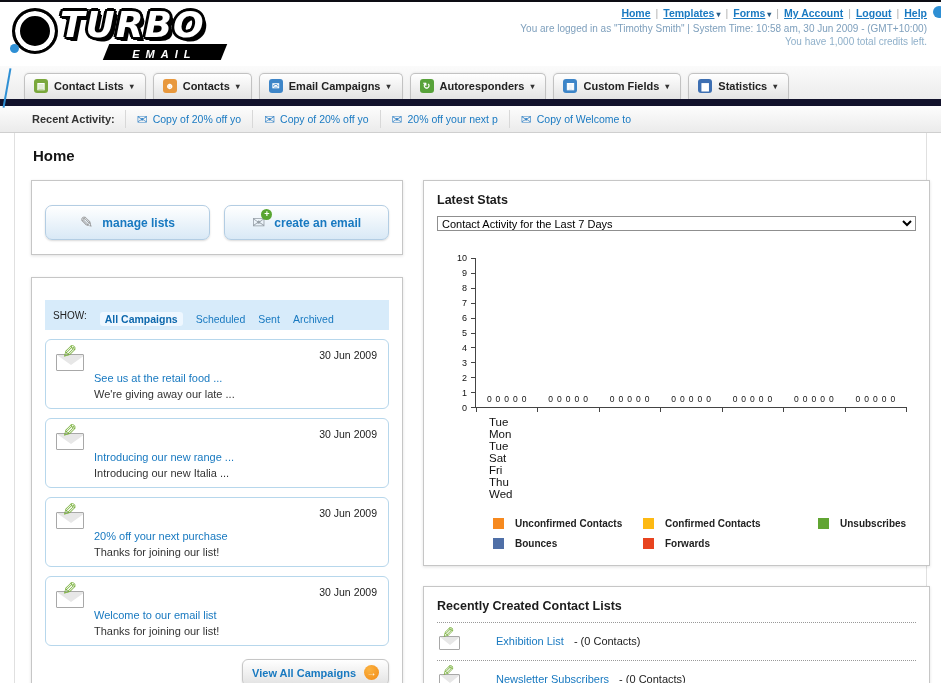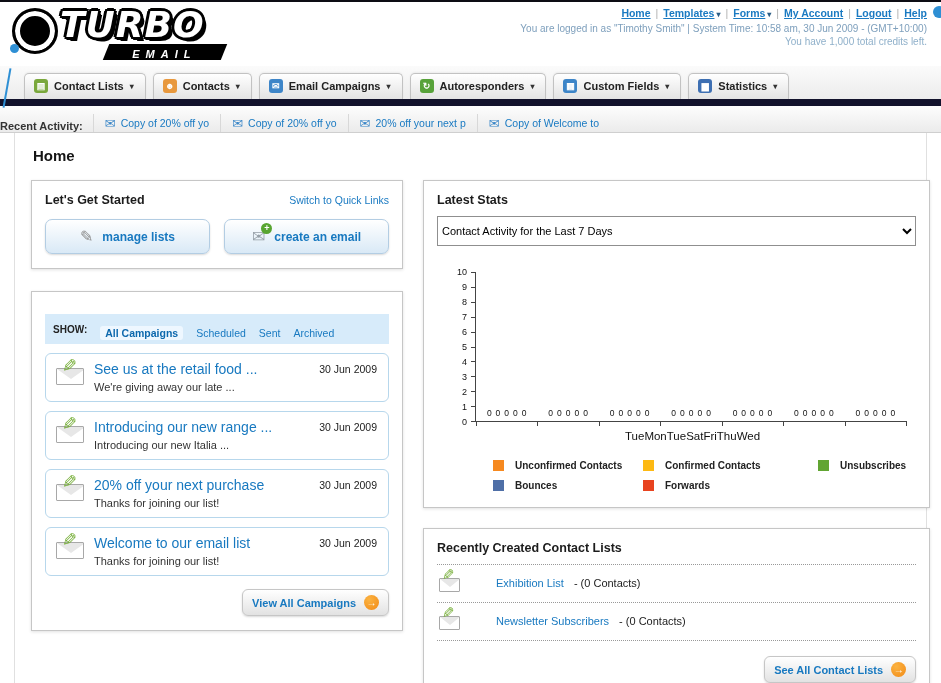--- a/index.html
+++ b/index.html
@@ -33,21 +33,21 @@
   .tab { display:inline-flex; align-items:center; gap:6px; margin-right:7px; padding:5px 11px 6px 9px;
     border:1px solid #c2c2c2; border-bottom:none; border-radius:5px 5px 0 0;
     background:linear-gradient(#ffffff,#e3e3e3); font-size:11px; font-weight:bold; color:#222; cursor:pointer;
     box-shadow:0 -1px 2px rgba(0,0,0,0.05); }
   .tab-icon { width:14px; height:14px; border-radius:3px; color:#fff; font-size:9px; line-height:14px; text-align:center; }
   .tab .arr { font-size:8px; color:#333; }
   .dark-bar { height:7px; background:#12122c; }
 
   
   .activity-bar { height:27px; background:linear-gradient(#fdfdfd,#ebebeb); border-bottom:1px solid #cfcfcf;
-    display:flex; align-items:flex-end; padding-left:0; font-size:11px; }
+    display:flex; align-items:center; padding-left:32px; font-size:11px; }
   .activity-label { color:#333; font-weight:bold; margin-right:10px; }
   .activity-item { display:flex; align-items:center; gap:5px; padding:0 11px; border-left:1px solid #d8d8d8; height:18px; }
   .activity-item .env-glyph { color:#3b87c8; font-size:13px; }
   .activity-item a { color:#1a7ac2; font-size:10.5px; text-decoration:none; white-space:nowrap; max-width:103px; overflow:hidden; cursor:pointer; }
 
   
   .main-frame { margin:0 14px; border:1px solid #e0e0e0; border-top:none; background:#fff; padding:10px 16px 22px; min-height:532px; }
   h1.page-title { font-size:15px; color:#151515; margin:4px 0 16px 2px; }
   .columns { display:flex; gap:20px; align-items:flex-start; }
   .col-left { width:372px; flex:none; }
@@ -66,51 +66,51 @@
     box-shadow:inset 0 1px 0 #fff, 0 1px 2px rgba(0,0,0,0.15); }
   .pencil-glyph { color:#8b8b8b; font-size:16px; font-weight:normal; }
   .env-plus { position:relative; display:inline-block; }
   .env-plus .env-glyph { color:#97a0a8; font-size:16px; font-weight:normal; }
   .plus-badge { position:absolute; right:-7px; top:-4px; width:11px; height:11px; border-radius:50%;
     background:#58a531; color:#fff; font-size:9px; line-height:11px; text-align:center; font-weight:bold; }
 
   
   .campaigns-panel { margin-top:22px; }
   .show-bar { margin-top:10px; background:#d7ebfa; padding:4px 8px; display:flex; align-items:center; gap:13px; font-size:10.5px; }
-  .show-label { font-size:10px; font-weight:bold; color:#222; }
+  .show-label { font-size:10px; font-weight:normal; color:#222; }
   .show-bar a { color:#1879c0; text-decoration:none; cursor:pointer;margin-top:8px; }
   .show-bar a.active { font-weight:bold; color:#0d68ad; background:#eef7ff; border-radius:3px; padding:1px 5px; }
   .campaign-item { position:relative; margin-top:9px; border:1px solid #b7d7ec; border-radius:6px; min-height:44px; padding:7px 92px 8px 48px; }
   .mail-icon { position:absolute; left:10px; top:12px; width:28px; height:18px; }
   .env-shape { position:absolute; left:0; top:2px; width:28px; height:17px; background:#fff; border:1px solid #a8a8a8; overflow:hidden; border-radius:1px; }
   .env-shape::before { content:''; position:absolute; left:0; top:0; width:0; height:0;
     border-left:14px solid transparent; border-right:14px solid transparent; border-top:10px solid #e7e7e7; }
   .mail-icon .pencil-over { position:absolute; left:6px; top:-11px; color:#74ad35; font-size:18px; transform:scaleX(-1); }
-  .c-title { display:block; font-size:14px; color:#1879c0; text-decoration:none; margin-bottom:4px; cursor:pointer; }
+  .c-title { display:block; font-size:11px; color:#1879c0; text-decoration:none; margin-bottom:4px; cursor:pointer;margin-top:25px; }
   .c-sub { font-size:11px; color:#333; }
   .c-date { position:absolute; right:11px; top:9px; font-size:10.5px; color:#222; }
   .view-row { text-align:right; margin-top:13px; }
   .go-btn { display:inline-flex; align-items:center; gap:8px; padding:5px 9px; border:1px solid #c6c6c6; border-radius:6px;
     background:linear-gradient(#ffffff,#e2e2e2); color:#1879c0; font-weight:bold; font-size:11px; cursor:pointer;
     box-shadow:0 1px 2px rgba(0,0,0,0.15); }
   .go-circle { width:15px; height:15px; border-radius:50%; background:radial-gradient(circle at 35% 30%, #fbb341, #f28a17);
     color:#fff; font-size:10px; line-height:15px; text-align:center; font-weight:bold; }
 
   
-  .stats-select { margin-top:9px; width:100%; height:30px; font-size:11px; font-family:"Liberation Sans", sans-serif; border:1px solid #8f8f8f; background:#fff; }
+  .stats-select { margin-top:9px; width:100%; height:15px; font-size:11px; font-family:"Liberation Sans", sans-serif; border:1px solid #8f8f8f; background:#fff; }
   .chart-wrap { margin:26px 10px 0 14px; }
   .chart { display:flex; }
   .y-axis { position:relative; width:24px; height:150px; flex:none; }
   .y-label { position:absolute; right:8px; transform:translateY(-50%); font-size:9px; color:#111; }
   .plot { position:relative; flex:1; height:150px; border-left:1px solid #444; border-bottom:1px solid #444; }
   .tick { position:absolute; left:-5px; width:5px; height:1px; background:#444; }
   .x-tick { position:absolute; bottom:-5px; width:1px; height:5px; background:#444; }
   .zeros { position:absolute; left:0; right:0; bottom:3px; display:flex; justify-content:space-around; }
   .zero-group { display:flex; gap:4px; font-size:8.5px; color:#111; }
-  .x-labels { display:flex; justify-content:center; margin:8px 10px 0 38px; font-size:11.5px; color:#111; }
+  .x-labels { display:flex; justify-content:flex-end; margin:8px 10px 0 38px; font-size:11.5px; color:#111;flex-direction:column; }
   .legend { margin:18px 0 2px 42px; display:grid; grid-template-columns:150px 175px auto; row-gap:9px; }
   .legend-entry { display:flex; align-items:center; gap:11px; font-size:10px; font-weight:bold; color:#222; }
   .swatch { width:11px; height:11px; display:inline-block; }
 
   
   .lists-panel { margin-top:20px; }
   .lists-panel .panel-title { padding-bottom:9px; border-bottom:1px dotted #999; }
   .list-item { display:flex; align-items:center; gap:10px; padding:10px 2px 11px; border-bottom:1px dotted #999; font-size:11px; }
   .list-item .mail-icon-sm { position:relative; width:22px; height:16px; flex:none; }
   .mail-icon-sm .env-shape { width:21px; height:14px; top:3px; }
@@ -197,24 +197,20 @@
   </div>
 
   <div class="main-frame">
     <h1 class="page-title">Home</h1>
 
     <div class="columns">
 
       <div class="col-left">
 
         <div class="panel">
-          <div class="gs-header">
-            <span class="panel-title">Let's Get Started</span>
-            <a class="gs-link">Switch to Quick Links</a>
-          </div>
           <div class="gs-buttons">
             <div class="gs-btn">
               <span class="pencil-glyph">✎</span>
               <span>manage lists</span>
             </div>
             <div class="gs-btn">
               <span class="env-plus">
                 <span class="env-glyph">✉</span>
                 <span class="plus-badge">+</span>
               </span>

